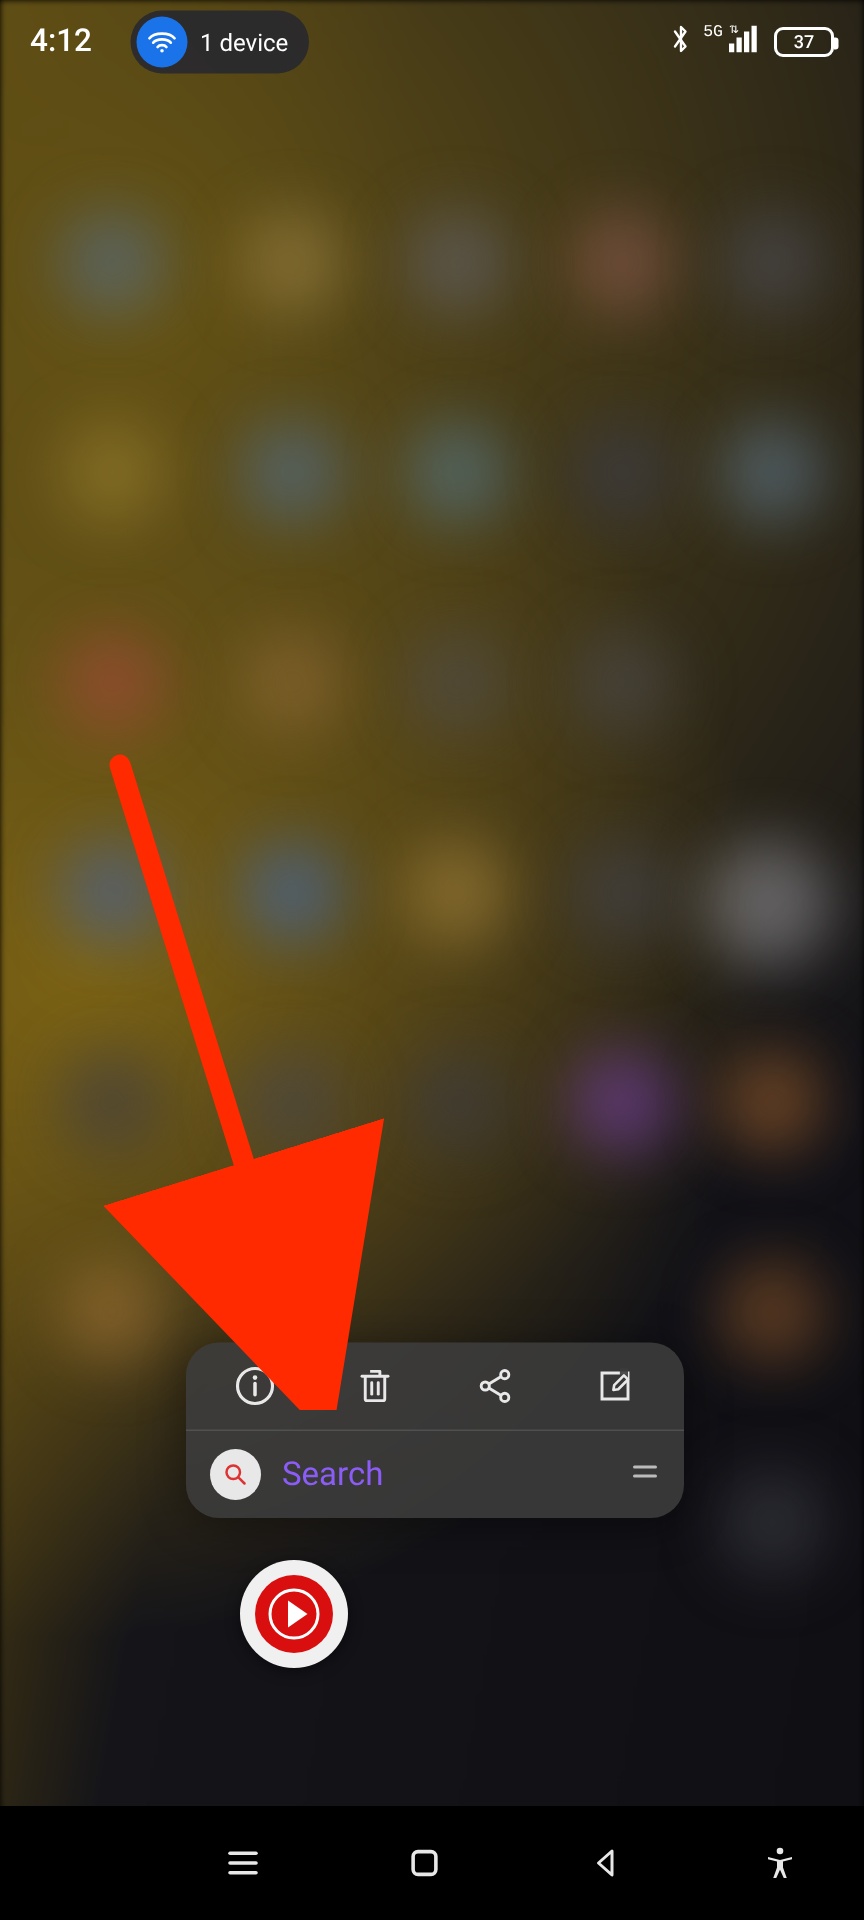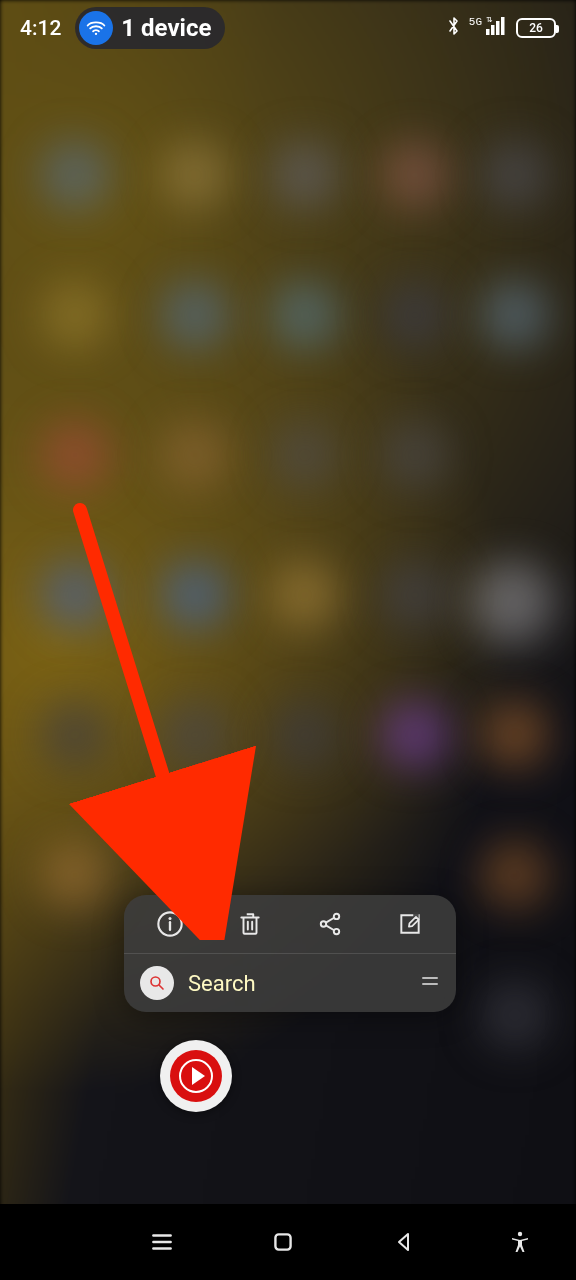--- a/index.html
+++ b/index.html
@@ -19,30 +19,30 @@
   .blob { position: absolute; border-radius: 50%; filter: blur(20px); }
 
   
   .status-bar {
     position: absolute; top: 0; left: 0; right: 0; height: 56px;
     display: flex; align-items: center; justify-content: space-between;
     padding: 0 20px; color: #fff; font-size: 20px; font-weight: 500;
     z-index: 10;
   }
   .status-left { display: flex; align-items: center; gap: 8px; }
-  .clock { margin-right: 6px; font-size: 21px;}
+  .clock { margin-right: 18px; font-size: 21px;}
   .device-chip {
     display: flex; align-items: center; gap: 8px;
     background: rgba(40,40,45,0.9); border-radius: 24px; padding: 4px 14px 4px 4px;
   }
   .wifi-badge {
     width: 34px; height: 34px; border-radius: 50%; background: #1a73e8;
     display: flex; align-items: center; justify-content: center;
   }
-  .device-text { font-size: 24px; font-weight: 700; }
+  .device-text { font-size: 16px; font-weight: 400; }
   .status-right { display: flex; align-items: center; gap: 8px; }
   .sig-5g { font-size: 11px; position: relative; top:-6px; margin-right:-4px;font-family:Liberation Mono, monospace;}
   .battery-pill {
     width: 40px; height: 20px; border: 2px solid #fff; border-radius: 6px;
     display: flex; align-items: center; justify-content: center; font-size: 12px;
     position: relative;
   }
   .battery-pill::after {
     content:""; position:absolute; right:-5px; top:5px; width:3px; height:8px;
     background:#fff; border-radius: 0 2px 2px 0;
@@ -64,21 +64,21 @@
   }
   .popup-actions div { width: 58px; height: 58px; display:flex; align-items:center; justify-content:center; cursor:pointer;}
   .popup-divider { height:1px; background: rgba(255,255,255,0.12);}
   .popup-search {
     flex:1; display:flex; align-items:center; gap: 14px; padding: 0 16px;
   }
   .search-circle {
     width: 34px; height: 34px; border-radius: 50%; background: #e8e8e8;
     display:flex; align-items:center; justify-content:center;
   }
-  .search-label { color:#fef9c3; font-size: 22px; flex:1; }
+  .search-label { color:#8b5cf6; font-size: 22px; flex:1; }
   .drag-handle { color: rgba(255,255,255,0.5); }
 
   
   .app-icon {
     position: absolute; left: 160px; top: 1040px; width: 72px; height: 72px;
     border-radius: 50%; background: #f0f0f0;
     display:flex; align-items:center; justify-content:center; z-index:15;
     box-shadow: 0 2px 10px rgba(0,0,0,0.4);
   }
   .app-icon-inner {
@@ -160,21 +160,21 @@
     <span>
       <svg width="22" height="18" viewBox="0 0 22 18">
         <rect x="0" y="12" width="3.5" height="6" fill="#fff"></rect>
         <rect x="5" y="8" width="3.5" height="10" fill="#fff"></rect>
         <rect x="10" y="4" width="3.5" height="14" fill="#fff"></rect>
         <rect x="15" y="0" width="3.5" height="18" fill="#fff"></rect>
         <text x="0" y="5" fill="#fff" font-size="8">⇅</text>
       </svg>
     </span>
     <span class="battery-pill">
-      <span>26</span>
+      <span>37</span>
     </span>
   </div>
 </div>
 
 <svg class="arrow-svg" width="220" height="440" viewBox="0 0 220 440">
   <defs>
     <marker id="ah" markerWidth="14" markerHeight="14" refX="9" refY="7" orient="auto">
       <polygon points="0 0, 14 7, 0 14" fill="#ff2a00"></polygon>
     </marker>
   </defs>

